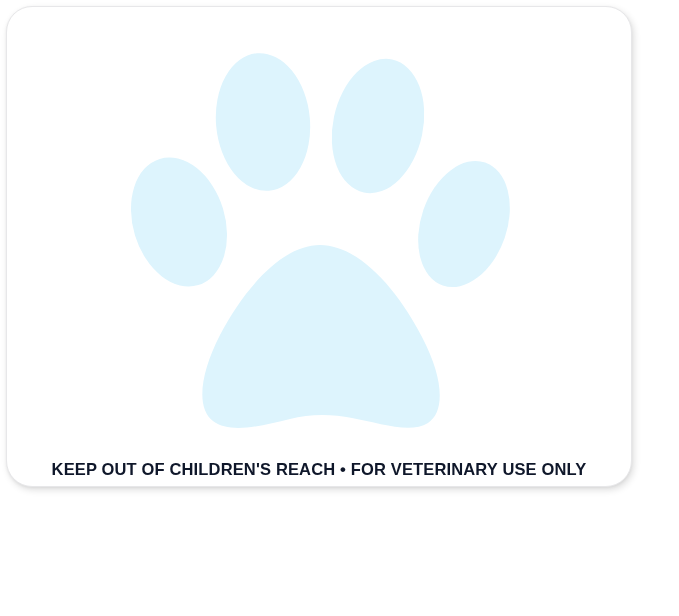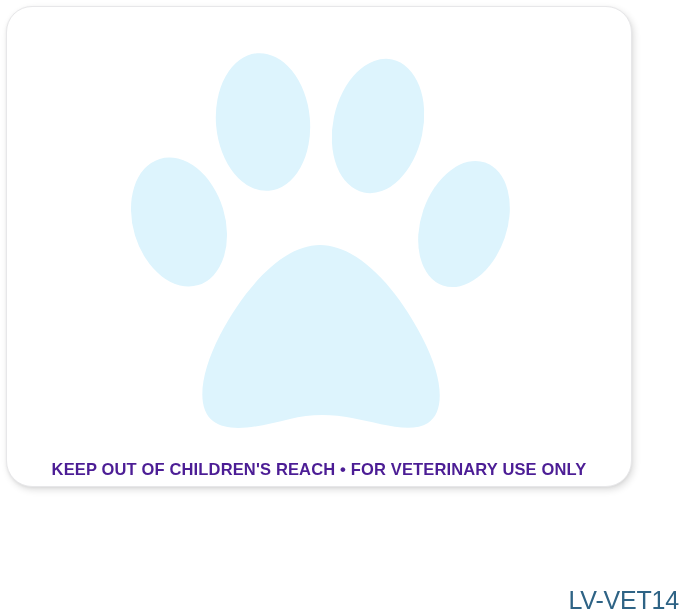--- a/index.html
+++ b/index.html
@@ -56,21 +56,21 @@
   #warning-text {
     position: absolute;
     left: 0;
     right: 0;
     top: 452px;
     text-align: center;
     font-family: "Liberation Sans", sans-serif;
     font-size: 16.5px;
     font-weight: bold;
     letter-spacing: 0.15px;
-    color: #4c1d95;
+    color: #0f172a;
     white-space: nowrap;
     line-height: 20px;
   }
 
   
   #sku-code {
     position: absolute;
     right: 0px;
     top: 586px;
     font-family: "Liberation Sans", sans-serif;
@@ -108,15 +108,14 @@
                  C 254 419, 223 427, 206 414
                  C 189 401, 193 367, 213 328
                  C 237 282, 275 238, 313 238 Z"></path>
       </g>
     </svg>
 
     <div id="warning-text">KEEP OUT OF CHILDREN'S REACH • FOR VETERINARY USE ONLY</div>
 
   </div>
 
-  <div id="sku-code">LV-VET14</div>
 
 </div>
 
 </body></html>

